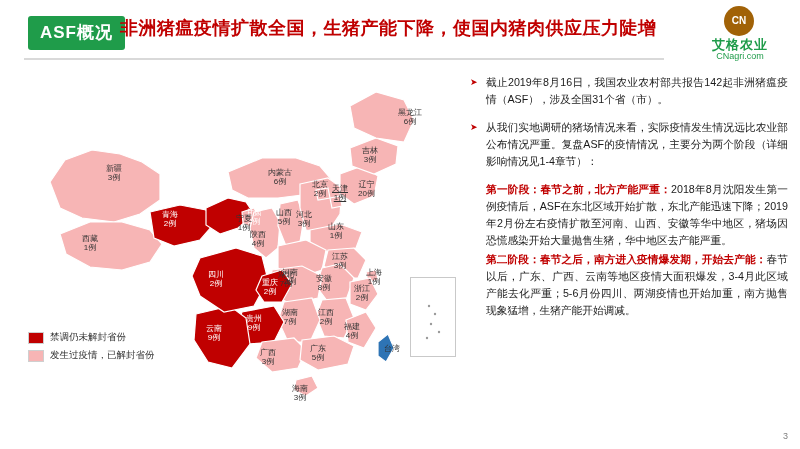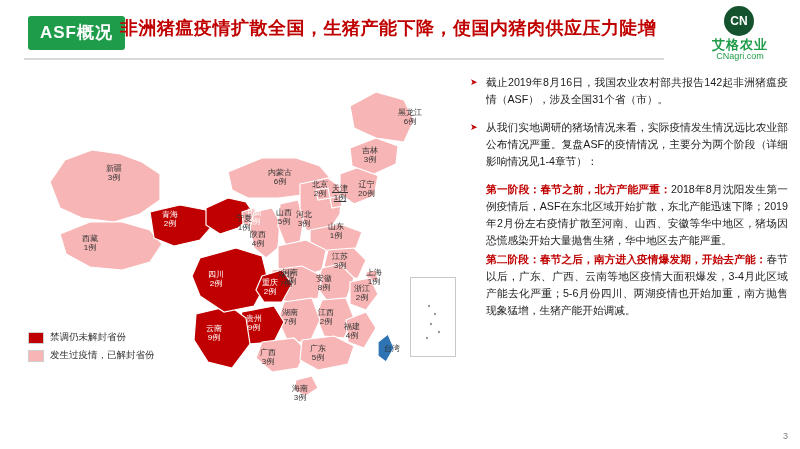--- a/index.html
+++ b/index.html
@@ -36,22 +36,22 @@
     background:#d9d9d9;
   }
   
   .logo{
     position:absolute;right:14px;top:6px;width:92px;height:58px;
     text-align:center;
   }
   .logo-circle{
     position:absolute;left:30px;top:0px;
     width:30px;height:30px;border-radius:50%;
-    background:#14532d;
-    color:#fff;font-size:12px;font-weight:bold;
+    background:#a16207;
+    color:#fff;font-size:10px;font-weight:bold;
     line-height:30px;
   }
   .logo-name{
     position:absolute;left:0;top:30px;width:92px;
     color:#1f9c4a;font-size:13px;font-weight:bold;
     letter-spacing:1px;
   }
   .logo-url{
     position:absolute;left:0;top:45px;width:92px;
     color:#1f9c4a;font-size:9px;

